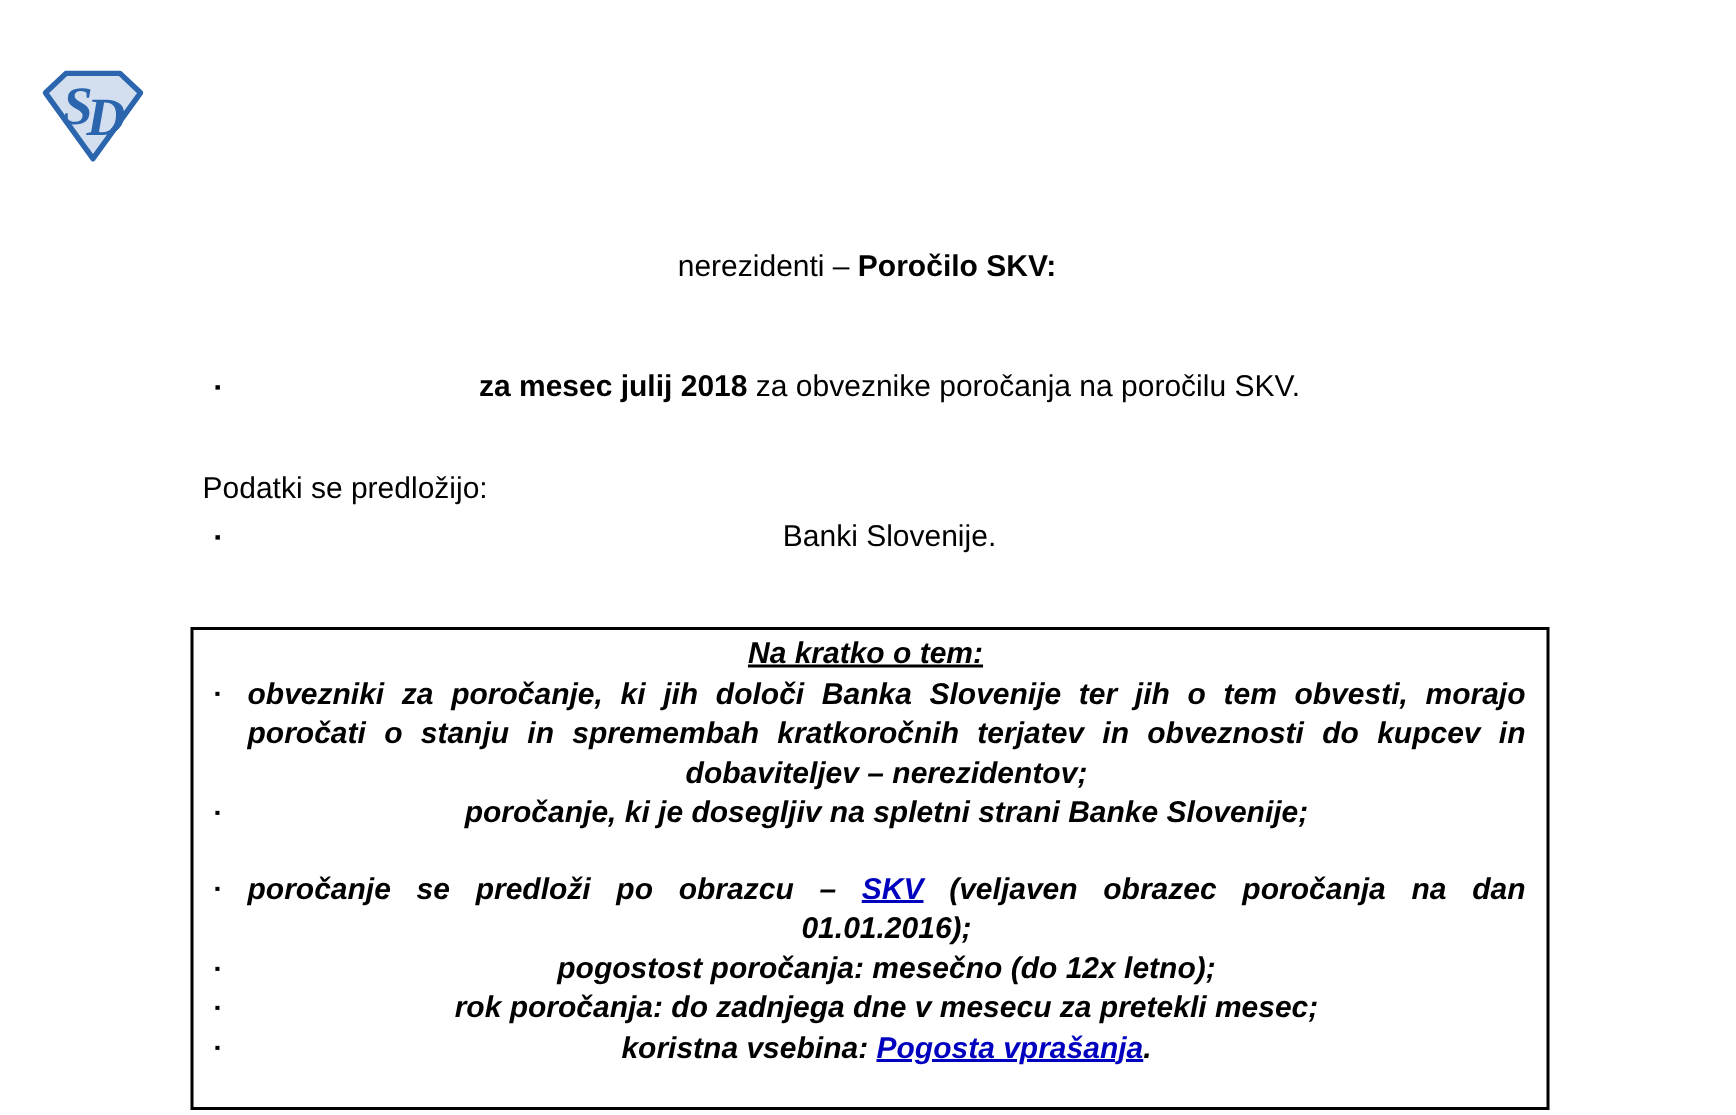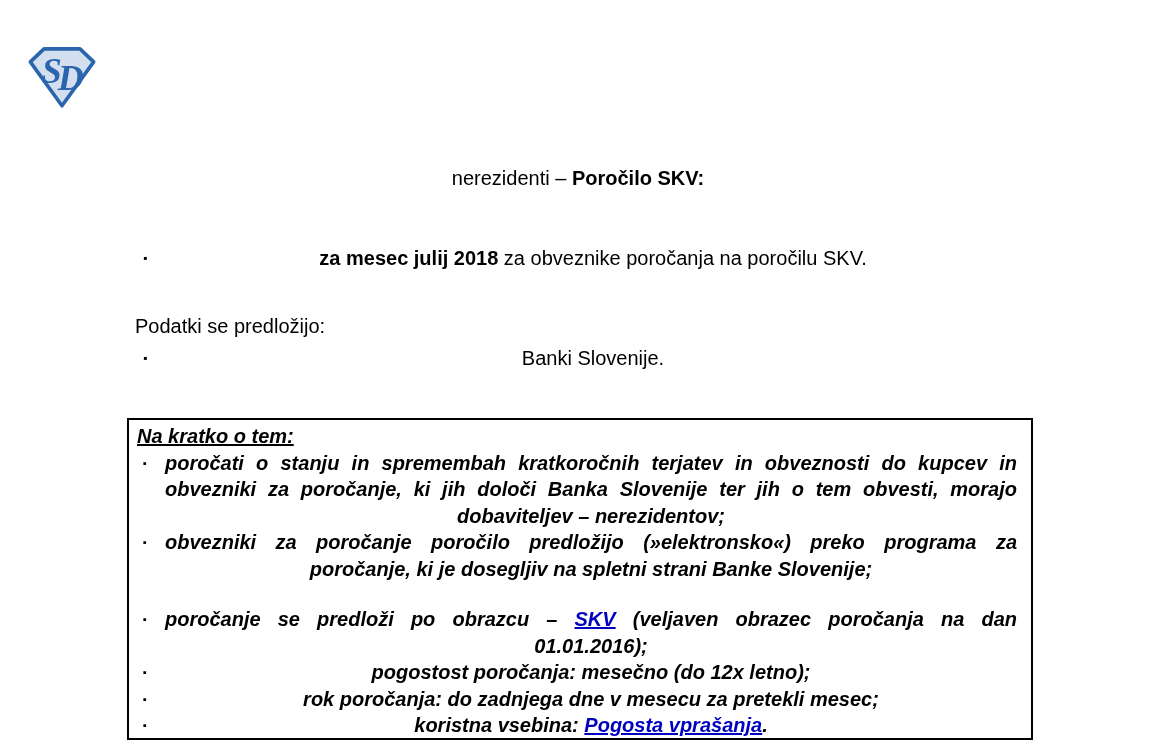--- a/index.html
+++ b/index.html
@@ -58,21 +58,21 @@
     left: 127px; top: 418px;
     width: 906px; height: 322px;
     border: 2px solid var(--border, #000);
     padding: 3px 14px 0 8px;
     font-size: 20px;
     line-height: 26.5px;
     font-style: italic;
     font-weight: 700;
     overflow: hidden;
   }
-  .box-heading { text-decoration: underline; }
+  .box-heading { text-decoration: underline; text-align: center; }
   .info-box .bullet-marker { flex: 0 0 28px; width: 28px; padding-left: 6px; font-size: 11px; }
   .bullet-item.gap-after { margin-bottom: 24px; }
 </style>
 </head>
 <body>
 
 <svg class="logo" viewBox="0 0 100 88" aria-hidden="true">
   <path d="M 6 23 L 25 5 L 75 5 L 94 23 L 50 84 Z" fill="#d3dfef" stroke="#2a65ad" stroke-width="5" stroke-linejoin="round"></path>
   <text x="22" y="52" font-size="50" font-style="italic" font-weight="bold" fill="#2a65ad" font-family="Liberation Serif, serif">S</text>
   <text x="44" y="62" font-size="50" font-style="italic" font-weight="bold" fill="#2a65ad" font-family="Liberation Serif, serif">D</text>
@@ -100,29 +100,28 @@
       </span>
     </div>
   </div>
 
 <div class="info-box">
   <div class="box-heading">Na kratko o tem:</div>
   <div>
       <div class="bullet-item">
         <span class="bullet-marker">▪</span>
         <span class="bullet-text">
+          <div class="line fill"><span>obvezniki za poročanje, ki jih določi Banka Slovenije ter jih o tem obvesti, morajo</span></div>
           <div class="line fill"><span>poročati o stanju in spremembah kratkoročnih terjatev in obveznosti do kupcev in</span></div>
-          <div class="line fill"><span>obvezniki za poročanje, ki jih določi Banka Slovenije ter jih o tem obvesti, morajo</span></div>
           <div class="line"><span>dobaviteljev – nerezidentov;</span></div>
         </span>
       </div>
       <div class="bullet-item gap-after">
         <span class="bullet-marker">▪</span>
         <span class="bullet-text">
-          <div class="line fill"><span>obvezniki za poročanje poročilo predložijo (»elektronsko«) preko programa za</span></div>
           <div class="line"><span>poročanje, ki je dosegljiv na spletni strani Banke Slovenije;</span></div>
         </span>
       </div>
       <div class="bullet-item">
         <span class="bullet-marker">▪</span>
         <span class="bullet-text">
           <div class="line fill"><span>poročanje se predloži po obrazcu – </span><a class="seg-link" href="#">SKV</a><span> (veljaven obrazec poročanja na dan</span></div>
           <div class="line"><span>01.01.2016);</span></div>
         </span>
       </div>

